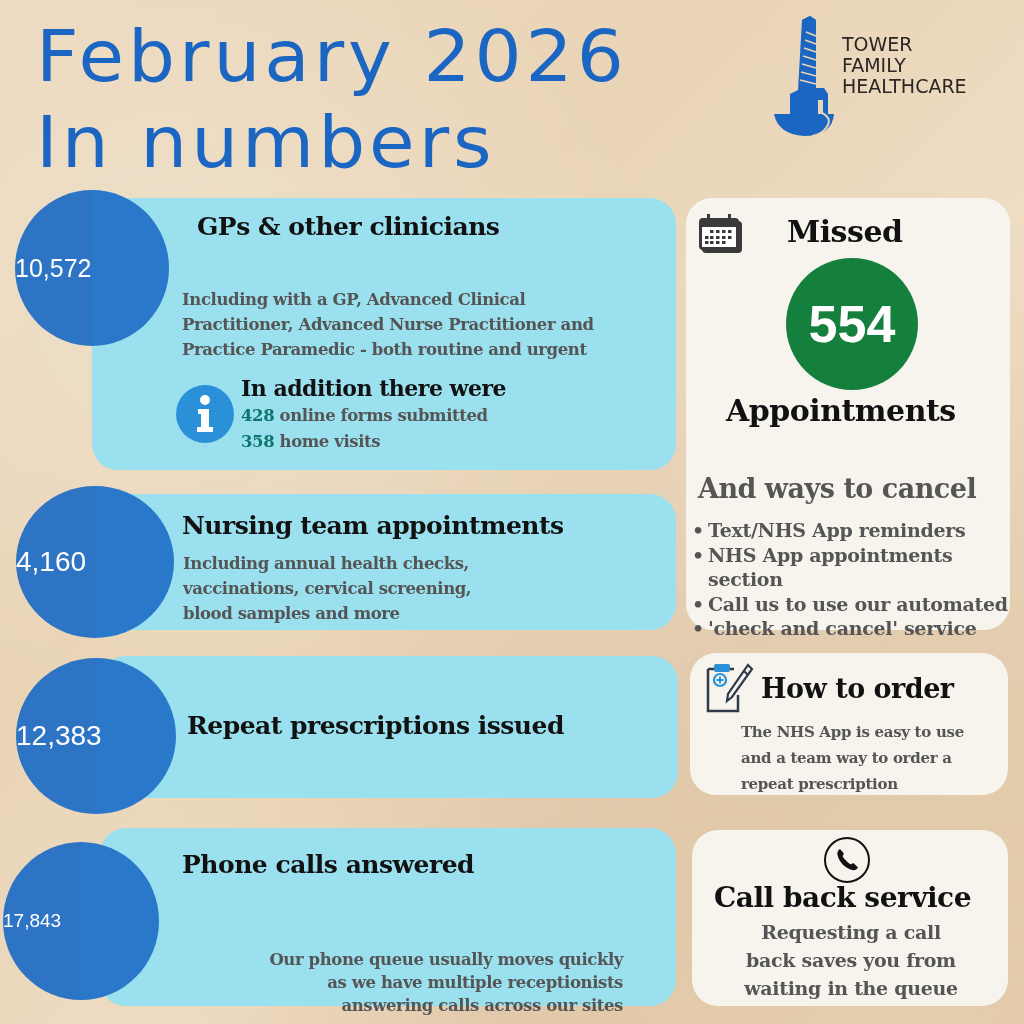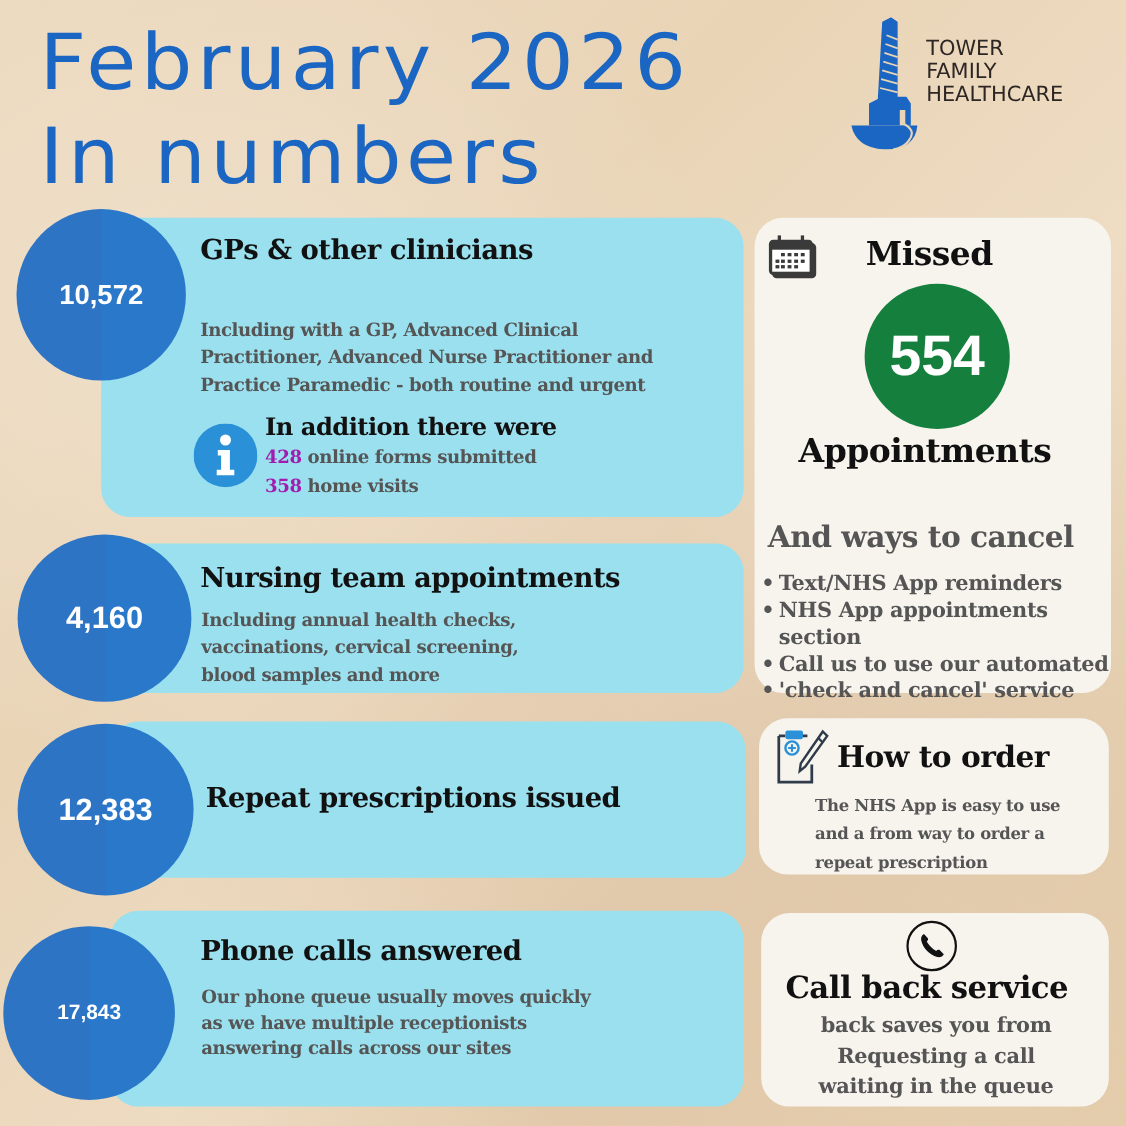--- a/index.html
+++ b/index.html
@@ -29,32 +29,32 @@
     font-family: "DejaVu Sans", sans-serif; color: #2c2624;
     font-size: 19px; line-height: 21px; letter-spacing: 0px;
   }
 
   .card {
     position: absolute; background: #9ae0ee; border-radius: 26px;
   }
   .circle {
     position: absolute; border-radius: 50%;
     background: linear-gradient(90deg, #2e74c4 0%, #2e74c4 50%, #2a78ca 50%, #2a78ca 100%);
-    color: #ffffff; font-family: "Liberation Sans", sans-serif; font-weight: bold;
-    display: flex; align-items: center; justify-content: center;
+    color: #ffffff; font-family: "Liberation Sans", sans-serif; font-weight: normal;
+    display: flex; align-items: center; justify-content: flex-start;
   }
   .h {
     position: absolute; font-family: "DejaVu Serif", serif; font-weight: bold;
     color: #111111; font-size: 25px; line-height: 33px; letter-spacing: -0.5px;
   }
   .p {
     position: absolute; font-family: "DejaVu Serif", serif; font-weight: bold;
     color: #555555; font-size: 16.5px; line-height: 25px; letter-spacing: -0.4px;
   }
-  .accent { color: #a21caf; }
+  .accent { color: #0f766e; }
 
   .rcard {
     position: absolute; background: #f7f4ee; border-radius: 26px;
   }
   .rh {
     position: absolute; font-family: "DejaVu Serif", serif; font-weight: bold;
     color: #111111; letter-spacing: -0.5px; white-space: nowrap;
   }
   .rp {
     position: absolute; font-family: "DejaVu Serif", serif; font-weight: bold;
@@ -98,21 +98,21 @@
     <div>FAMILY</div>
     <div>HEALTHCARE</div>
   </div>
 </div>
 
 <div class="card" style="left:92px; top:198px; width:584px; height:272px;"></div>
 <div class="circle" style="left:15px; top:190px; width:154px; height:156px; font-size:25px;">
   <span>10,572</span>
 </div>
 <div class="h" style="left:182px; top:204px; width:480px;">
-  <div style="margin-top:6px;">GPs &amp; other clinicians</div>
+  <div style="margin-top:6px;margin-left:15px;">GPs &amp; other clinicians</div>
 </div>
 <div class="p" style="left:182px; top:287px; width:490px;">
   <div>Including with a GP, Advanced Clinical</div>
   <div>Practitioner, Advanced Nurse Practitioner and</div>
   <div>Practice Paramedic - both routine and urgent</div>
 </div>
 <svg style="position:absolute; left:176px; top:385px;" width="58" height="58" viewBox="0 0 58 58">
   <circle cx="29" cy="29" r="29" fill="#2a90d8"></circle>
   <circle cx="29" cy="15" r="5" fill="#ffffff"></circle>
   <path d="M22,24 L33,24 L33,42 L37,42 L37,47 L21,47 L21,42 L25,42 L25,29 L22,29 Z" fill="#ffffff"></path>
@@ -138,21 +138,21 @@
 <div class="circle" style="left:16px; top:658px; width:160px; height:156px; font-size:28px;">
   <span>12,383</span>
 </div>
 <div class="h" style="left:187px; top:709px; white-space:nowrap;">Repeat prescriptions issued</div>
 
 <div class="card" style="left:100px; top:828px; width:576px; height:178px;"></div>
 <div class="circle" style="left:3px; top:842px; width:156px; height:158px; font-size:19px;">
   <span>17,843</span>
 </div>
 <div class="h" style="left:182px; top:848px; white-space:nowrap;">Phone calls answered</div>
-<div class="p" style="left:183px; top:895px; width:440px; line-height:23px;">
+<div class="p" style="left:183px; top:948px; width:440px; line-height:23px;text-align:right;">
   <div>Our phone queue usually moves quickly</div>
   <div>as we have multiple receptionists</div>
   <div>answering calls across our sites</div>
 </div>
 
 <div class="rcard" style="left:686px; top:198px; width:324px; height:432px;"></div>
 <svg style="position:absolute; left:697px; top:213px;" width="48" height="42" viewBox="0 0 48 42">
   <rect x="5" y="8" width="40" height="32" rx="4" fill="#3a3a3a"></rect>
   <rect x="2" y="5" width="40" height="32" rx="4" fill="#3a3a3a"></rect>
   <rect x="5" y="14" width="34" height="20" fill="#ffffff"></rect>
@@ -194,27 +194,27 @@
   <path d="M28,8 L32,8" fill="none" stroke="#2f3b4a" stroke-width="2.5"></path>
   <rect x="12" y="3" width="16" height="8" rx="2" fill="#2a90d8"></rect>
   <circle cx="18" cy="19" r="6" fill="none" stroke="#2a90d8" stroke-width="2.2"></circle>
   <path d="M18,15.5 L18,22.5 M14.5,19 L21.5,19" stroke="#2a90d8" stroke-width="2"></path>
   <path d="M46,4 L50,8 L30,36 L25,40 L26,33 Z" fill="none" stroke="#2f3b4a" stroke-width="2.2"></path>
   <path d="M42,10 L46,14" stroke="#2f3b4a" stroke-width="2"></path>
 </svg>
 <div class="rh" style="left:761px; top:672px; font-size:27px; line-height:34px;">How to order</div>
 <div class="rp" style="left:741px; top:719px; font-size:15px; line-height:26px; width:268px;">
   <div>The NHS App is easy to use</div>
-  <div>and a from way to order a</div>
+  <div>and a team way to order a</div>
   <div>repeat prescription</div>
 </div>
 
 <div class="rcard" style="left:692px; top:830px; width:316px; height:176px;"></div>
 <svg style="position:absolute; left:823px; top:836px;" width="48" height="48" viewBox="0 0 48 48">
   <circle cx="24" cy="24" r="22" fill="none" stroke="#111111" stroke-width="2"></circle>
   <path d="M17,13 C15,14 14,16 14.5,19 C16,26 22,32 29,34 C32,34.5 34,33.5 35,31.5 L31,27.5 C30,27 29,27.5 28,28.5 C25,27 21,23 19.5,20 C20.5,19 21,18 20.5,17 Z" fill="#111111"></path>
 </svg>
 <div class="rh" style="left:714px; top:880px; font-size:28px; line-height:36px;">Call back service</div>
 <div class="rp" style="left:696px; top:918px; width:310px; text-align:center; font-size:19px; line-height:28px;">
+  <div>Requesting a call</div>
   <div>back saves you from</div>
-  <div>Requesting a call</div>
   <div>waiting in the queue</div>
 </div>
 
 </body></html>

